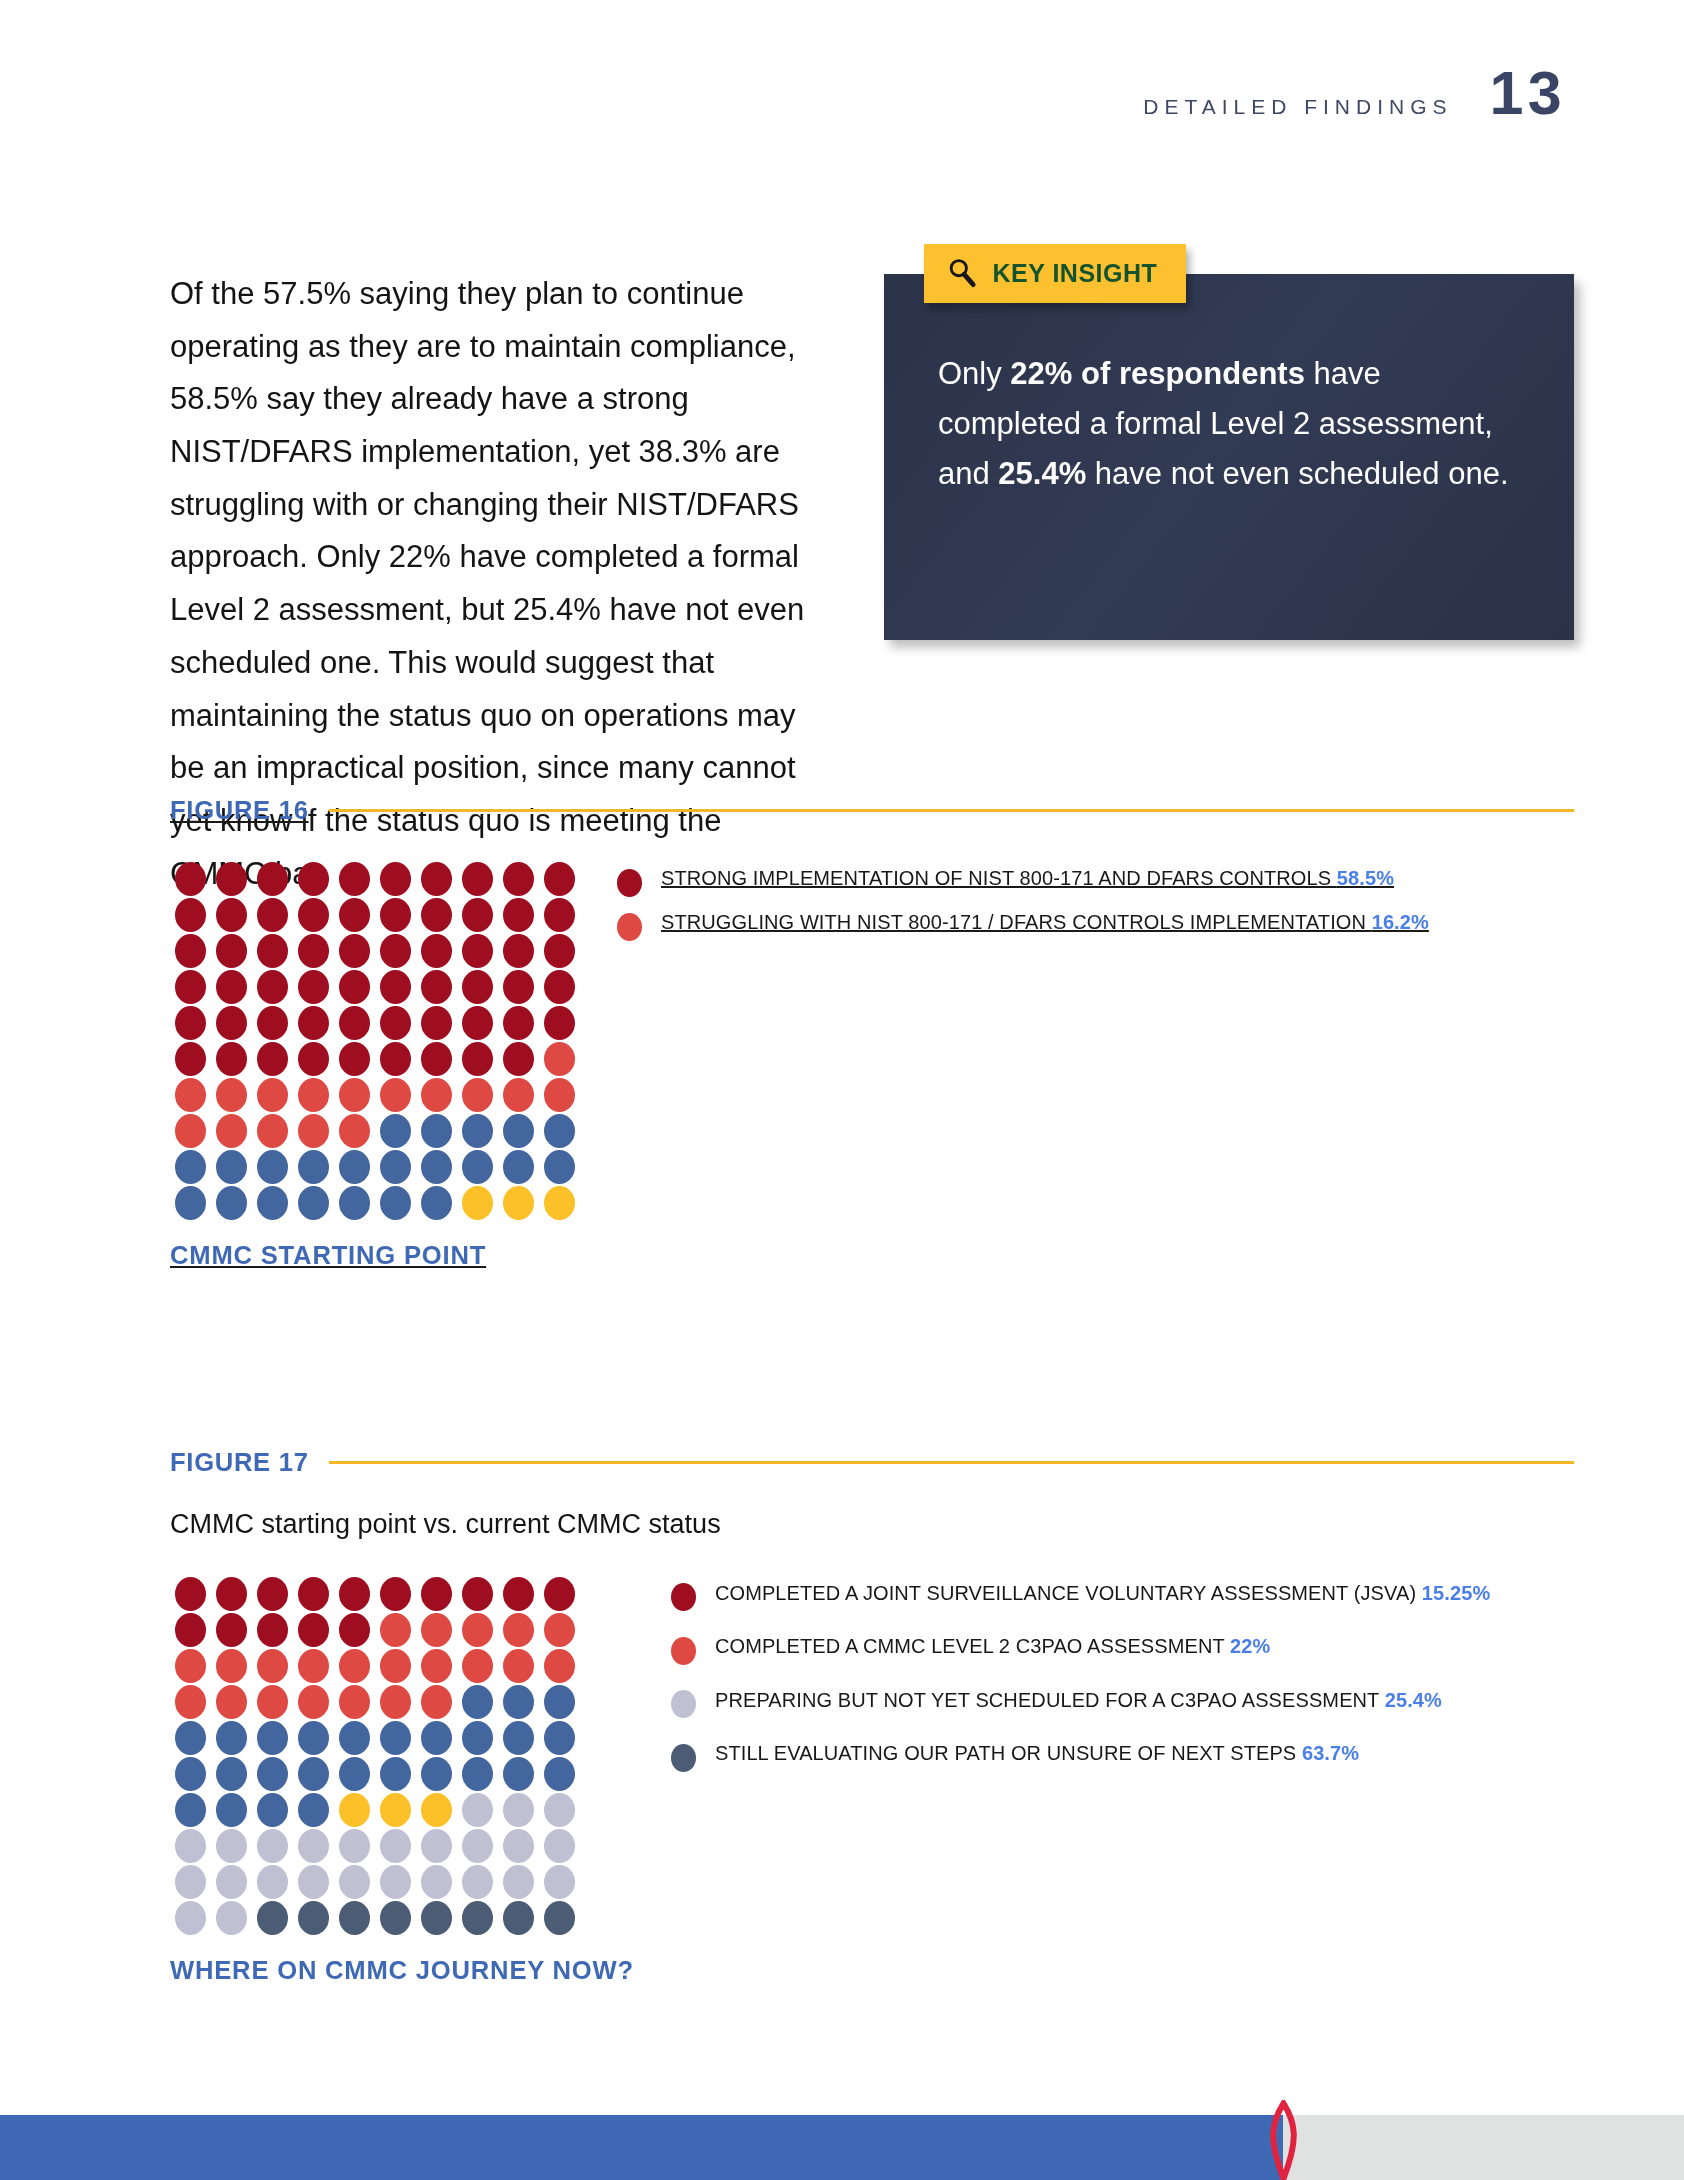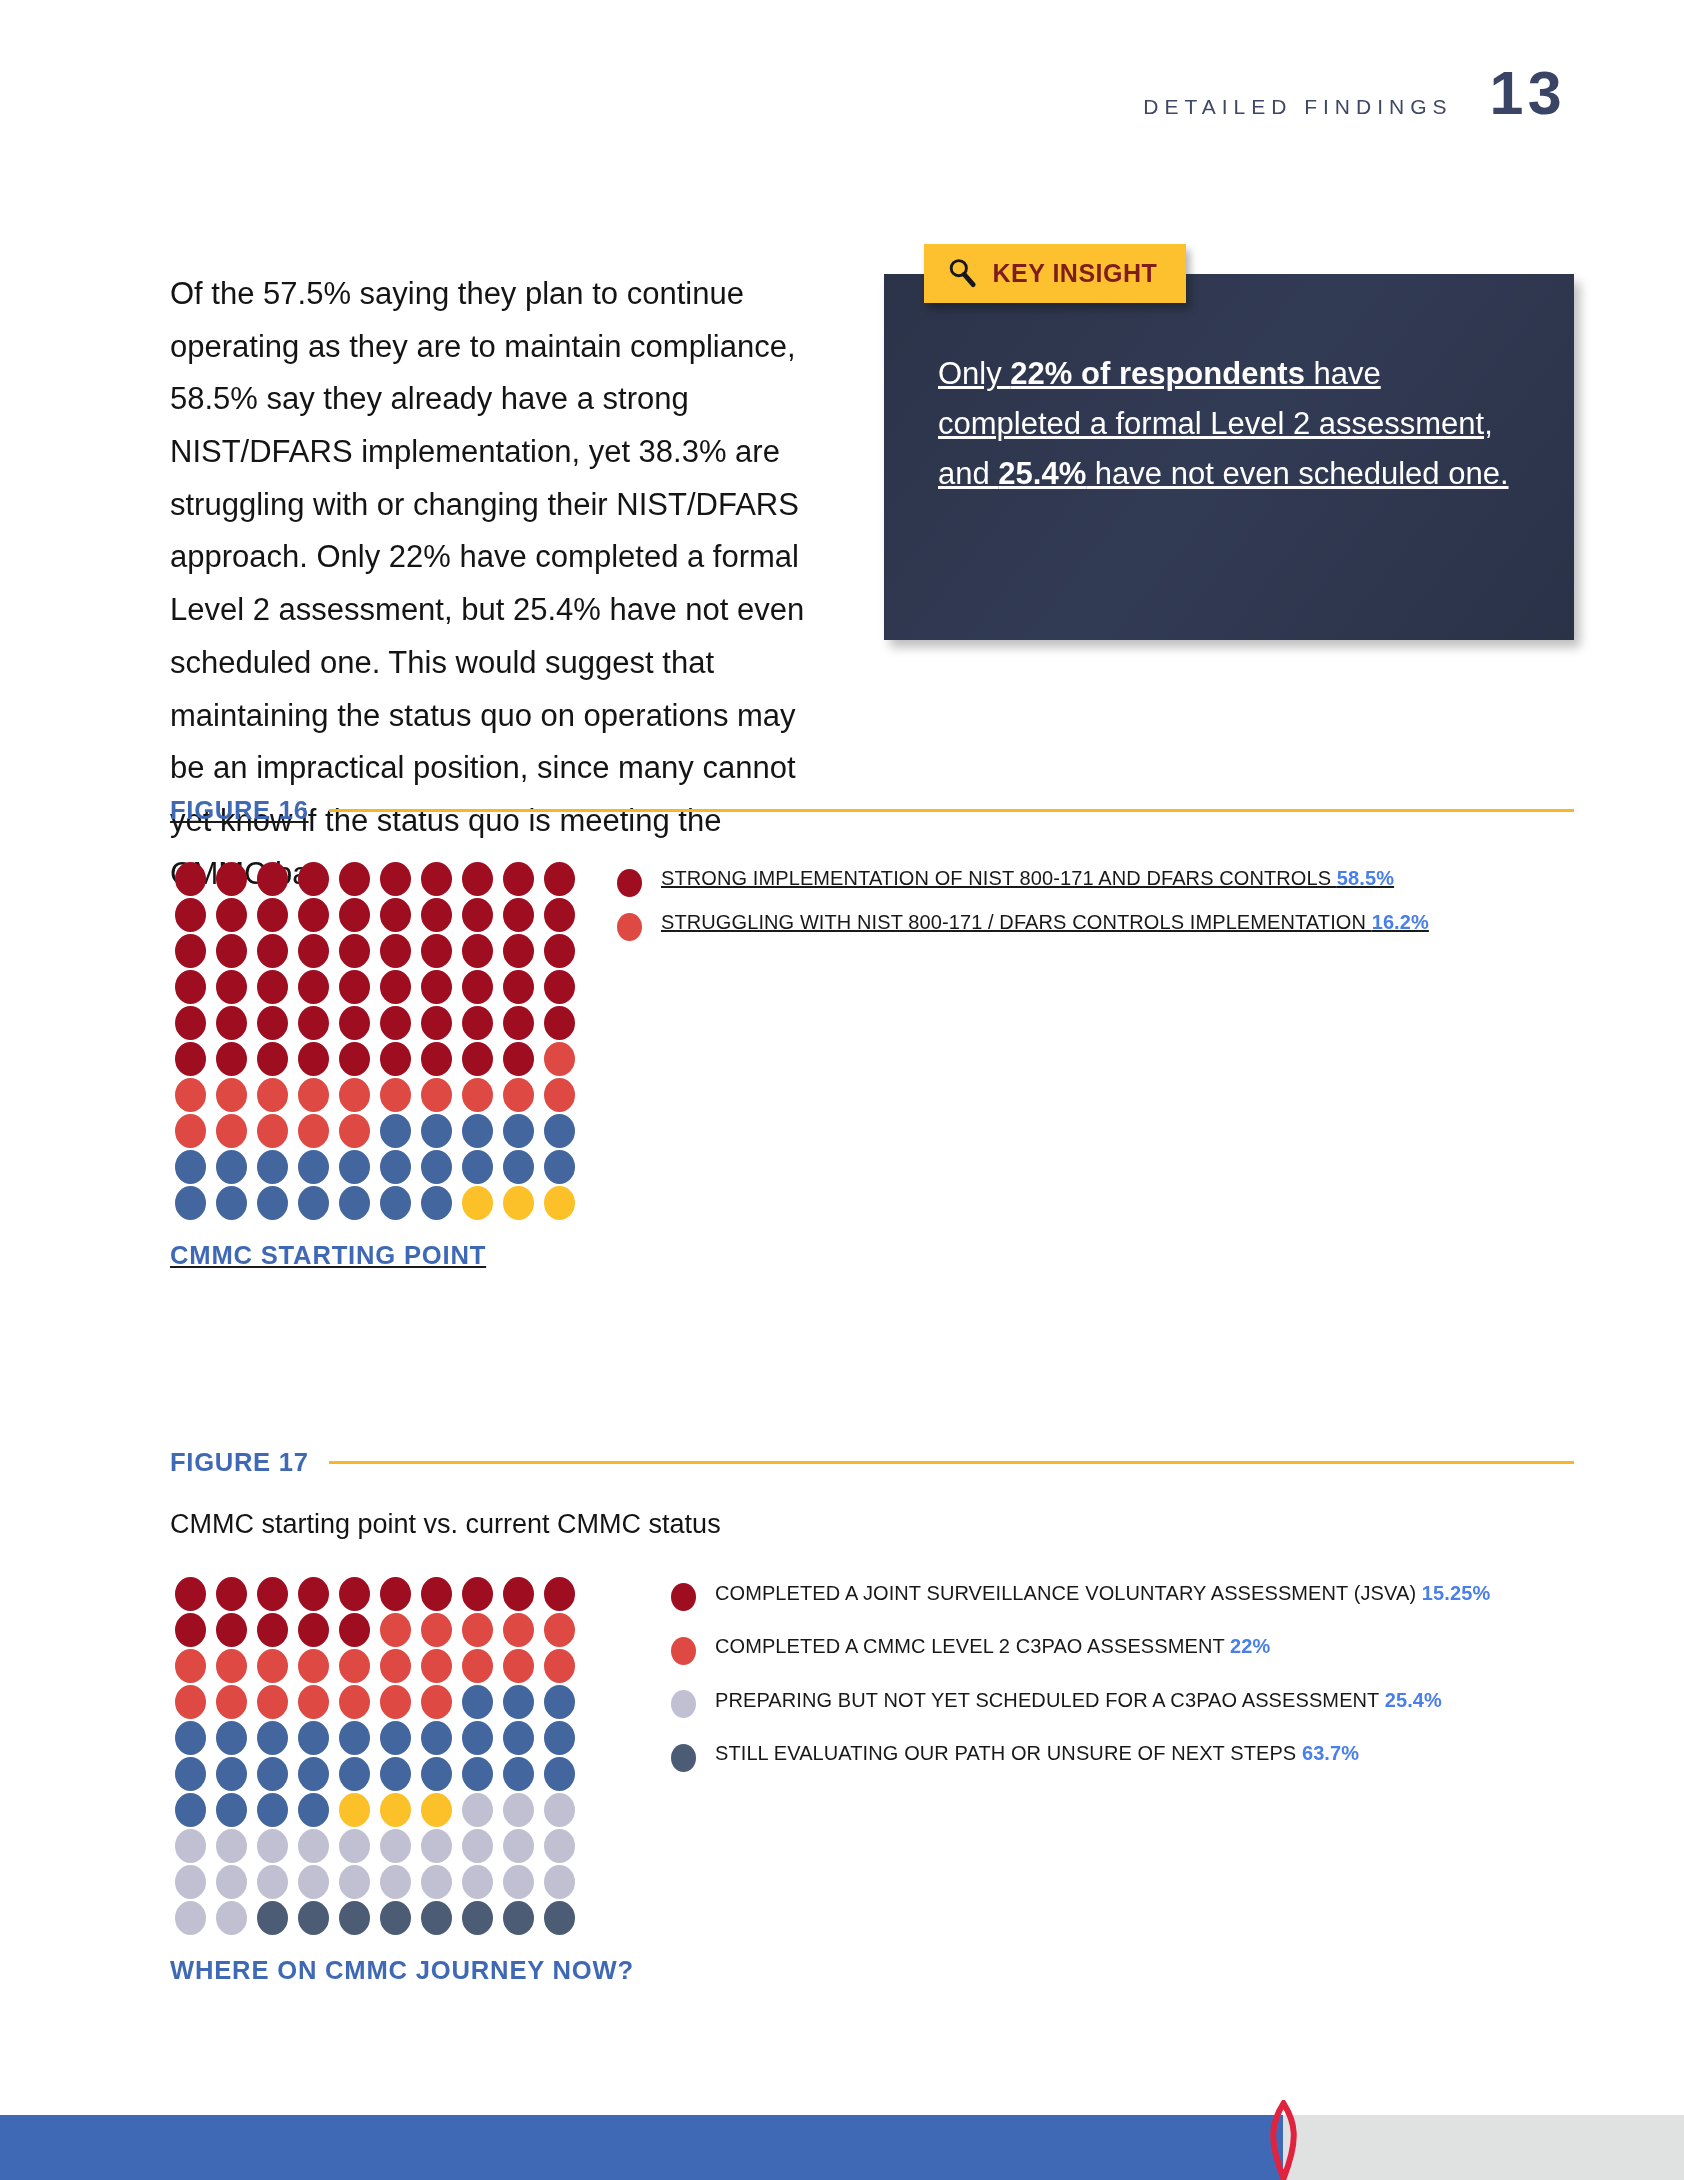--- a/index.html
+++ b/index.html
@@ -74,21 +74,21 @@
     padding: 13.6px 29px 13.6px 22px;
     display: flex;
     align-items: center;
     gap: 14.5px;
     z-index: 3;
     box-shadow: 4.3px 6px 7.7px rgba(0,0,0,0.30);
   }
   .insight-tab-label {
     font-size: 25px;
     font-weight: 700;
-    color: #7f1d1d;
+    color: #14532d;
     letter-spacing: 0.5px;
     white-space: nowrap;
   }
   .magnifier {
     width: 32px;
     height: 32px;
     flex-shrink: 0;
     display: block;
   }
   .insight-body {
@@ -98,21 +98,20 @@
     padding: 75px 60px 70px 54px;
     min-height: 221px;
     box-shadow: 6px 7.7px 10.2px rgba(0,0,0,0.26);
     z-index: 1;
   }
   .insight-text {
     font-size: 31px;
     line-height: 1.62;
     color: #ffffff;
     font-weight: 400;
-    text-decoration: underline;
   }
   .insight-text b { font-weight: 700; }
 
   
   .figure-block { position: absolute; left: 170px; right: 111px; }
   #figure-16 { top: 796px; text-decoration: underline; }
   #figure-17 { top: 1448px; }
 
   .figure-head {
     display: flex;

